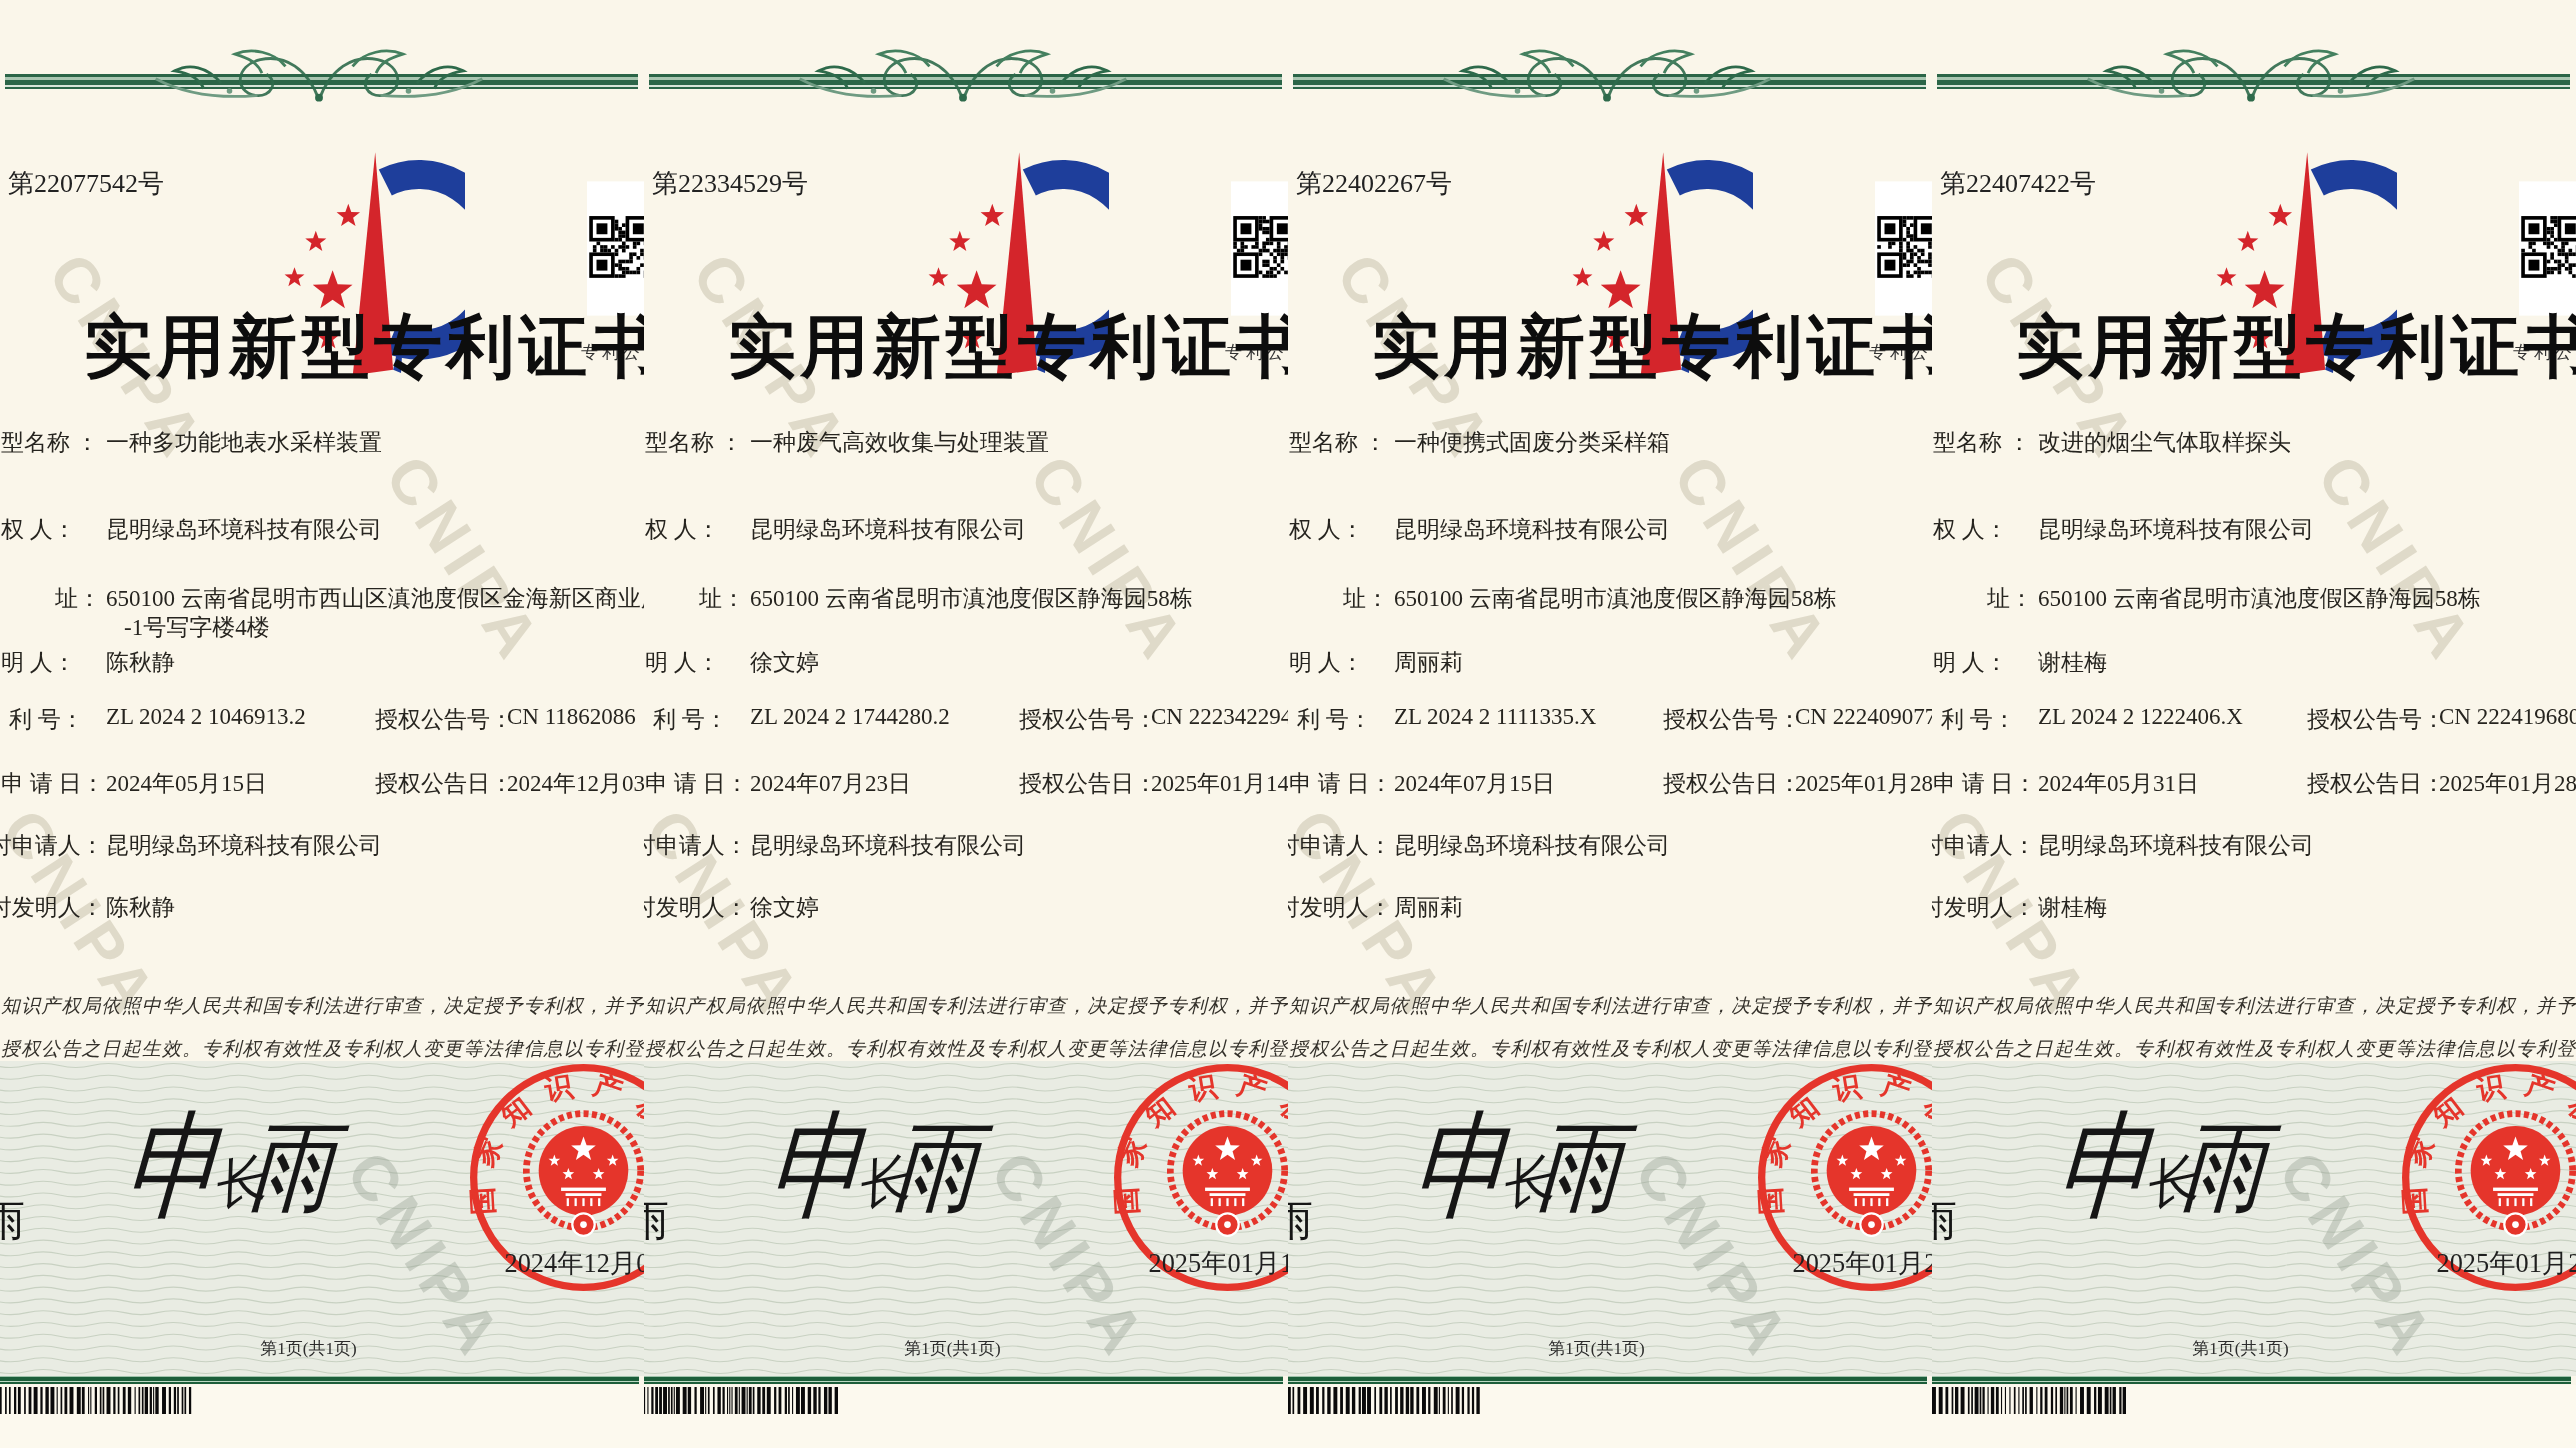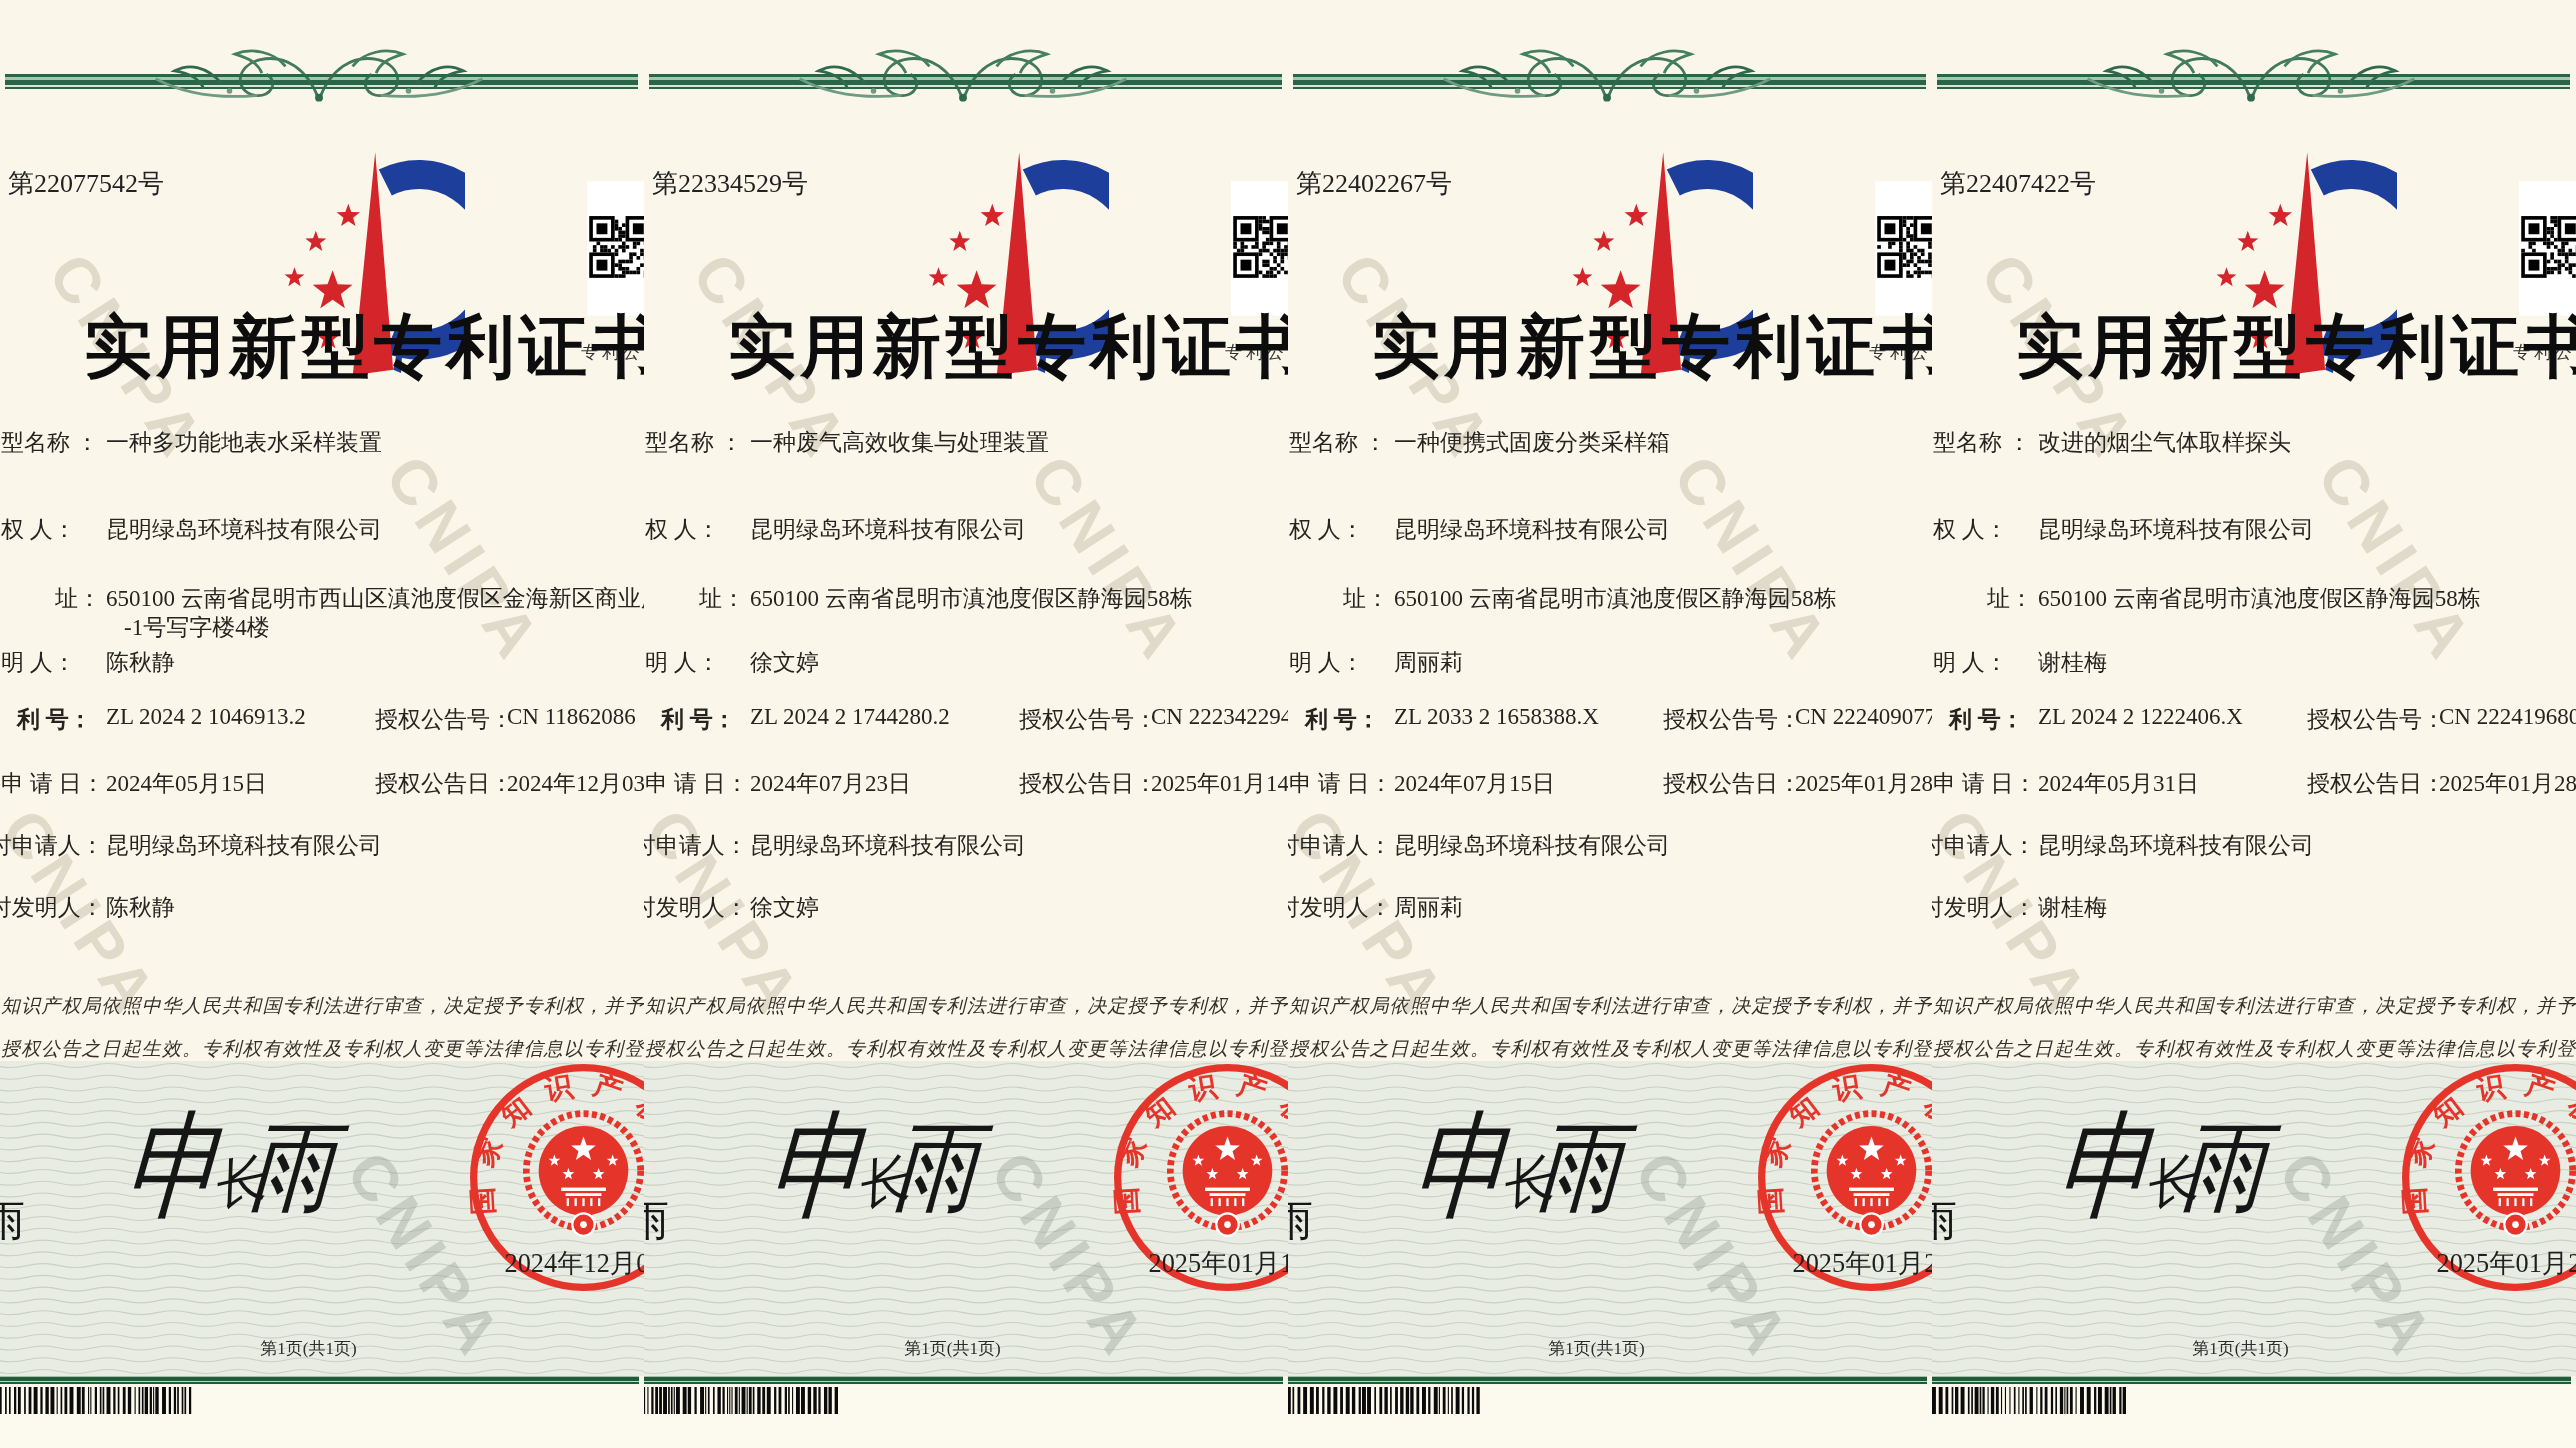--- a/index.html
+++ b/index.html
@@ -22,21 +22,21 @@
   .qr{position:absolute;left:587px;top:181px;width:66px;height:135px;z-index:2;}
   .qr-label{position:absolute;left:581px;top:341px;font-size:17px;letter-spacing:3.9px;color:#333;z-index:2;white-space:nowrap;}
   .title{position:absolute;left:84px;top:302px;width:483px;text-align:center;font-size:68px;
          font-weight:bold;letter-spacing:4.5px;color:#0d0d0d;white-space:nowrap;z-index:2;}
   
   .lbl,.val{position:absolute;font-size:23px;color:#26241f;white-space:nowrap;z-index:2;}
   .l-name{left:1.1px;top:427px;}      .v-name{left:106px;top:427px;}
   .l-owner{left:1.1px;top:514px;}     .v-owner{left:106px;top:514px;}
   .l-addr{left:55px;top:583px;}    .v-addr1{left:106px;top:583px;} .v-addr2{left:124px;top:612px;}
   .l-inv{left:1.1px;top:647px;}      .v-inv{left:106px;top:647px;}
-  .l-pat{left:17px;top:704px;font-weight:bold;}      .v-pat{left:106px;top:704px;}
+  .l-pat{left:9px;top:704px;}      .v-pat{left:106px;top:704px;}
   .l-file{left:1.1px;top:768px;text-align:center;}     .v-file{left:106px;top:768px;text-align:right;}
   .l-gno{left:375px;top:704px;}    .v-gno{left:507px;top:704px;}
   .l-gdate{left:375px;top:768px;}  .v-gdate{left:507px;top:768px;}
   .l-appg{left:-11.2px;top:830px;}   .v-appg{left:106px;top:830px;}
   .l-invg{left:-11.2px;top:892px;}   .v-invg{left:106px;top:892px;}
   
   .legal{position:absolute;left:1.1px;font-size:19px;font-style:italic;letter-spacing:1.1px;
          color:#33302a;white-space:nowrap;z-index:2;}
   .legal.l1{top:993px;} .legal.l2{top:1036px;}
   
@@ -729,21 +729,21 @@
     <div class="lbl l-name">型名称 ：</div>
     <div class="val v-name">一种便携式固废分类采样箱</div>
     <div class="lbl l-owner">权  人：</div>
     <div class="val v-owner">昆明绿岛环境科技有限公司</div>
     <div class="lbl l-addr">址：</div>
     <div class="val v-addr1">650100 云南省昆明市滇池度假区静海园58栋</div>
     <div class="val v-addr2"></div>
     <div class="lbl l-inv">明  人：</div>
     <div class="val v-inv">周丽莉</div>
     <div class="lbl l-pat">利  号：</div>
-    <div class="val v-pat">ZL 2033 2 1658388.X</div>
+    <div class="val v-pat">ZL 2024 2 1111335.X</div>
     <div class="lbl l-gno">授权公告号：</div>
     <div class="val v-gno">CN 222409077</div>
     <div class="lbl l-file">申 请 日：</div>
     <div class="val v-file">2024年07月15日</div>
     <div class="lbl l-gdate">授权公告日：</div>
     <div class="val v-gdate">2025年01月28</div>
     <div class="lbl l-appg">时申请人：</div>
     <div class="val v-appg">昆明绿岛环境科技有限公司</div>
     <div class="lbl l-invg">时发明人：</div>
     <div class="val v-invg">周丽莉</div>

